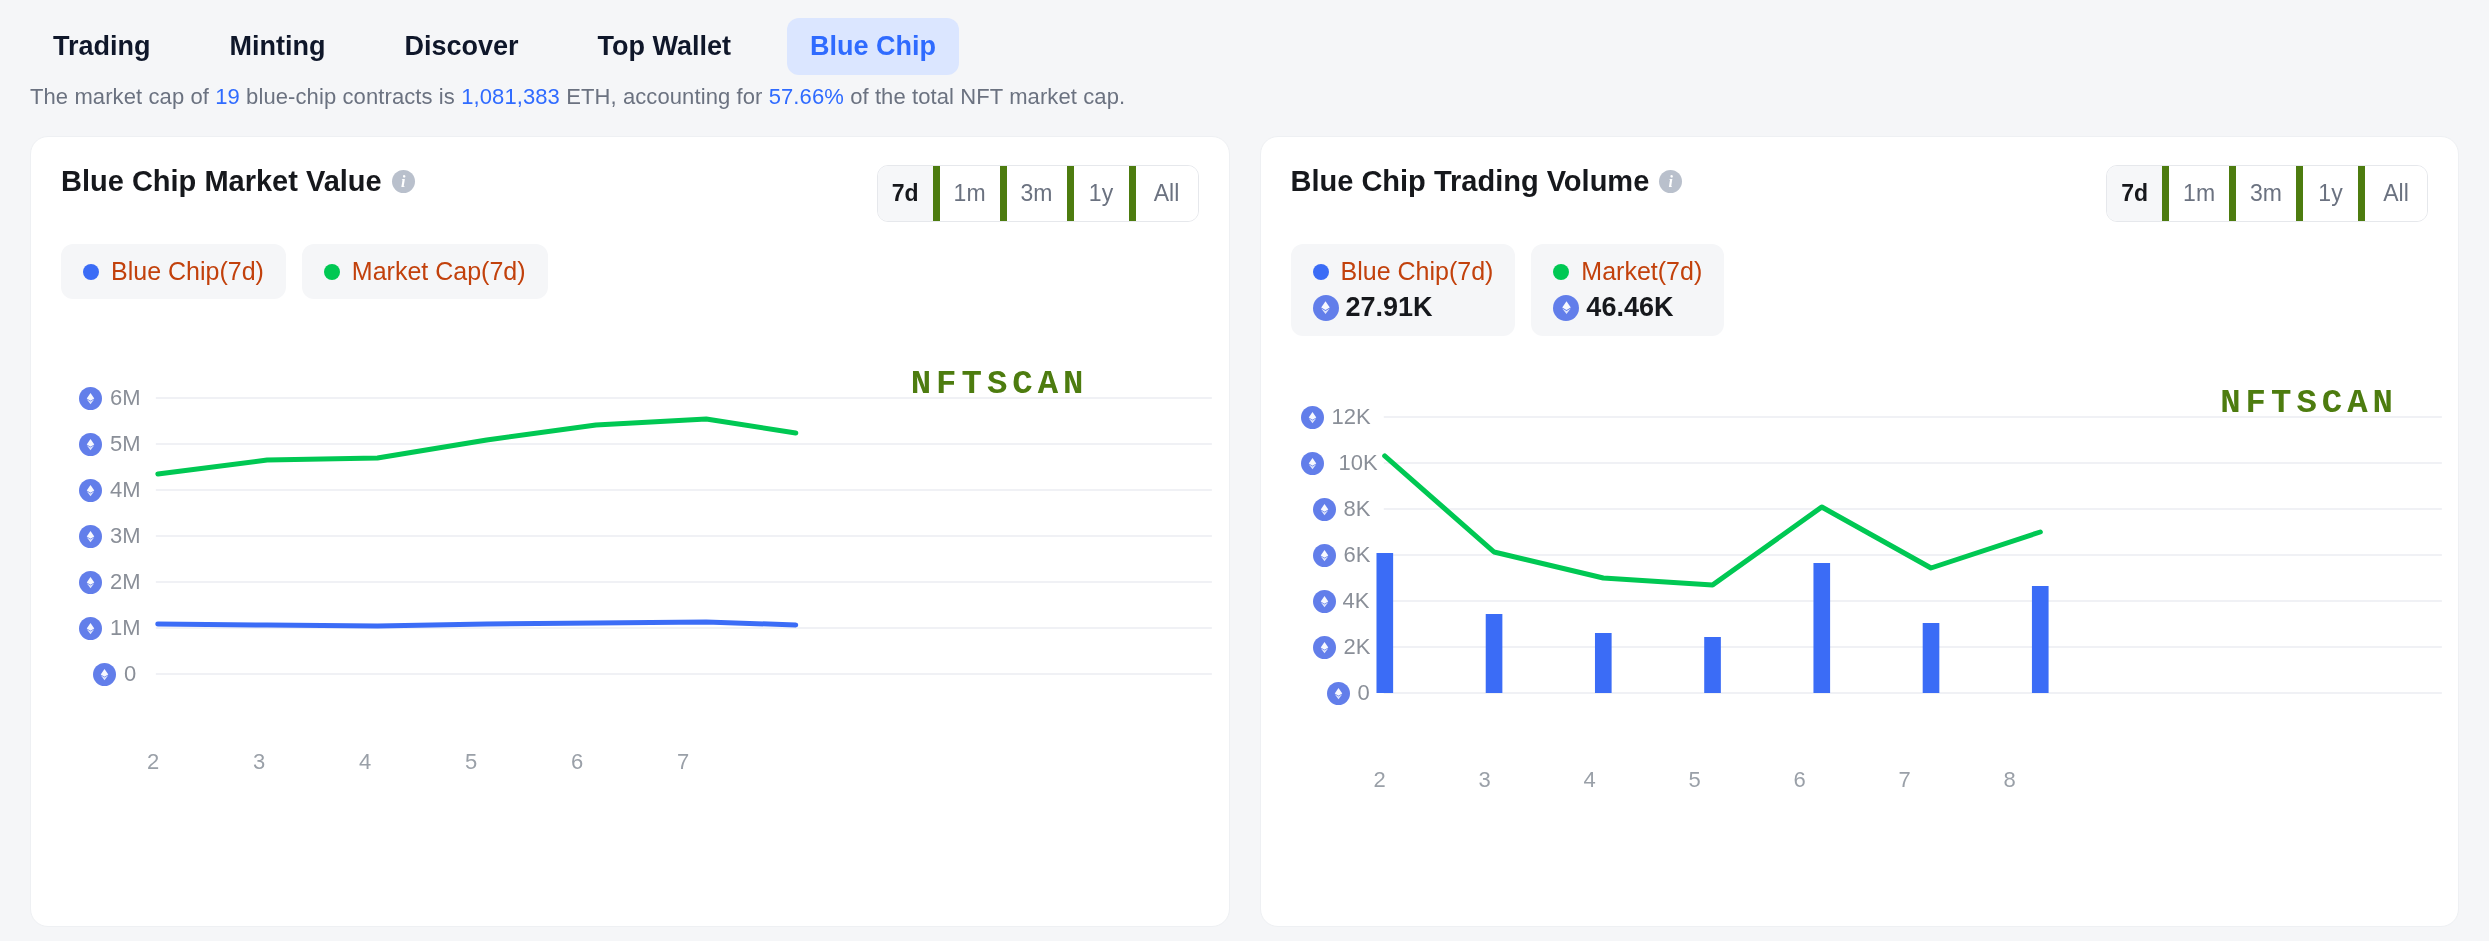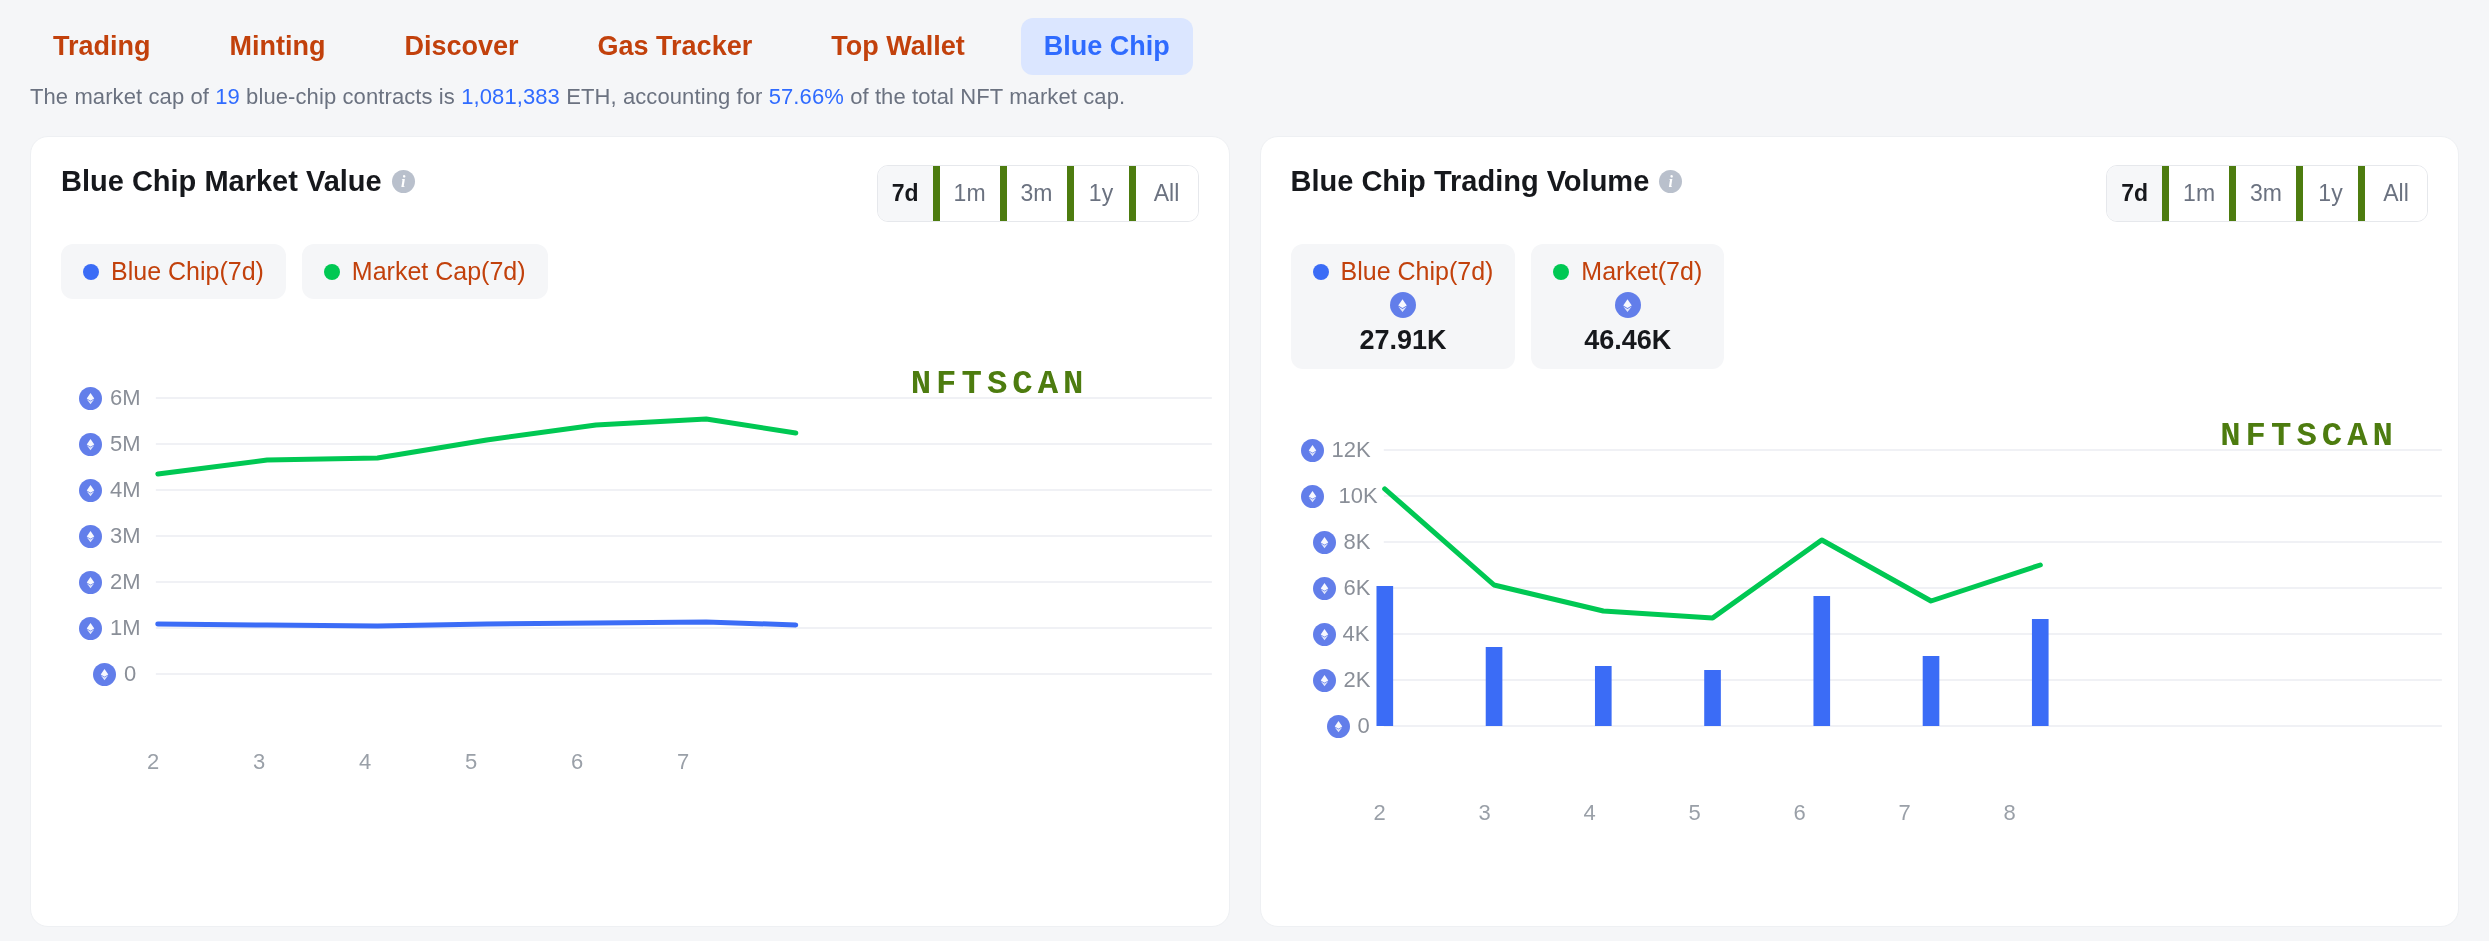--- a/index.html
+++ b/index.html
@@ -12,21 +12,21 @@
   .page { position: relative; width: 2489px; height: 941px; }
 
   
   .nav {
     display: flex; align-items: center;
     padding: 0 30px;
     height: 92px;
     gap: 0px;
   }
   .nav-item {
-    font-size: 27px; font-weight: bold; color: #c2410c;
+    font-size: 27px; font-weight: bold; color: #0f172a;
     padding: 13px 23px; border-radius: 12px;
     white-space: nowrap;
     cursor: pointer;
     margin-right: 33px;
   }
   .nav-item.active { background: #dbe6ff; color: #2f6bff; }
 
   
   .subtitle {
     padding: 0 30px; margin-top: -8px;
@@ -87,21 +87,21 @@
     display: flex; flex-direction: column; gap: 6px;
     cursor: pointer;
   }
   .pill-row { display: flex; align-items: center; gap: 12px; }
   .dot { width: 16px; height: 16px; border-radius: 50%; flex: none; }
   .dot.blue { background: #3b6cf6; }
   .dot.green { background: #00c853; }
   .pill-label { font-size: 25px; color: #c2410c; white-space: nowrap; }
   .pill-val {
     display: flex; align-items: center; gap: 7px;
-    font-size: 27px; font-weight: bold; color: #16181c; flex-direction: column;
+    font-size: 27px; font-weight: bold; color: #16181c;
   }
 
   
   .eth {
     width: 26px; height: 26px; border-radius: 50%;
     background: #627eea; flex: none;
     display: inline-flex; align-items: center; justify-content: center;
   }
   .eth svg { display:block; }
   .eth.sm { width: 23px; height: 23px; }
@@ -130,21 +130,20 @@
 </style>
 </head>
 <body>
 
 <div class="page">
 
   <div class="nav">
     <div class="nav-item">Trading</div>
     <div class="nav-item">Minting</div>
     <div class="nav-item">Discover</div>
-    <div class="nav-item">Gas Tracker</div>
     <div class="nav-item">Top Wallet</div>
     <div class="nav-item active">Blue Chip</div>
   </div>
 
   <div class="subtitle"><span>The market cap of </span><b>19</b><span> blue-chip contracts is </span><b>1,081,383</b><span> ETH, accounting for </span><b>57.66%</b><span> of the total NFT market cap.</span></div>
 
   <div class="cards">
 
     <div class="card">
       <div class="card-head">

